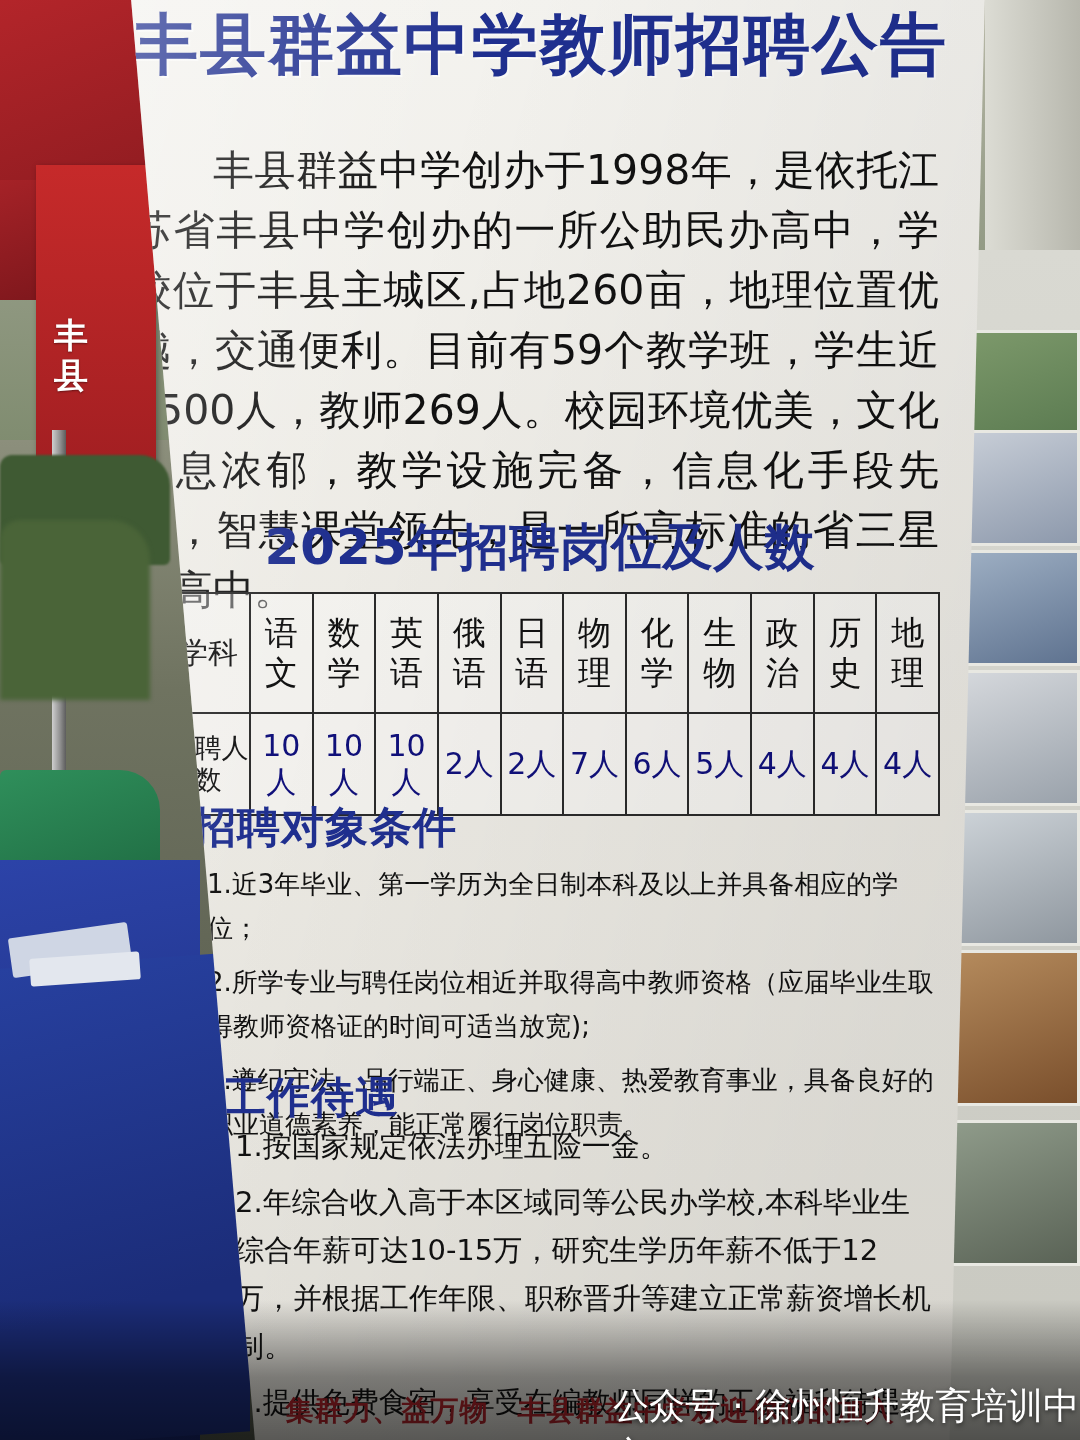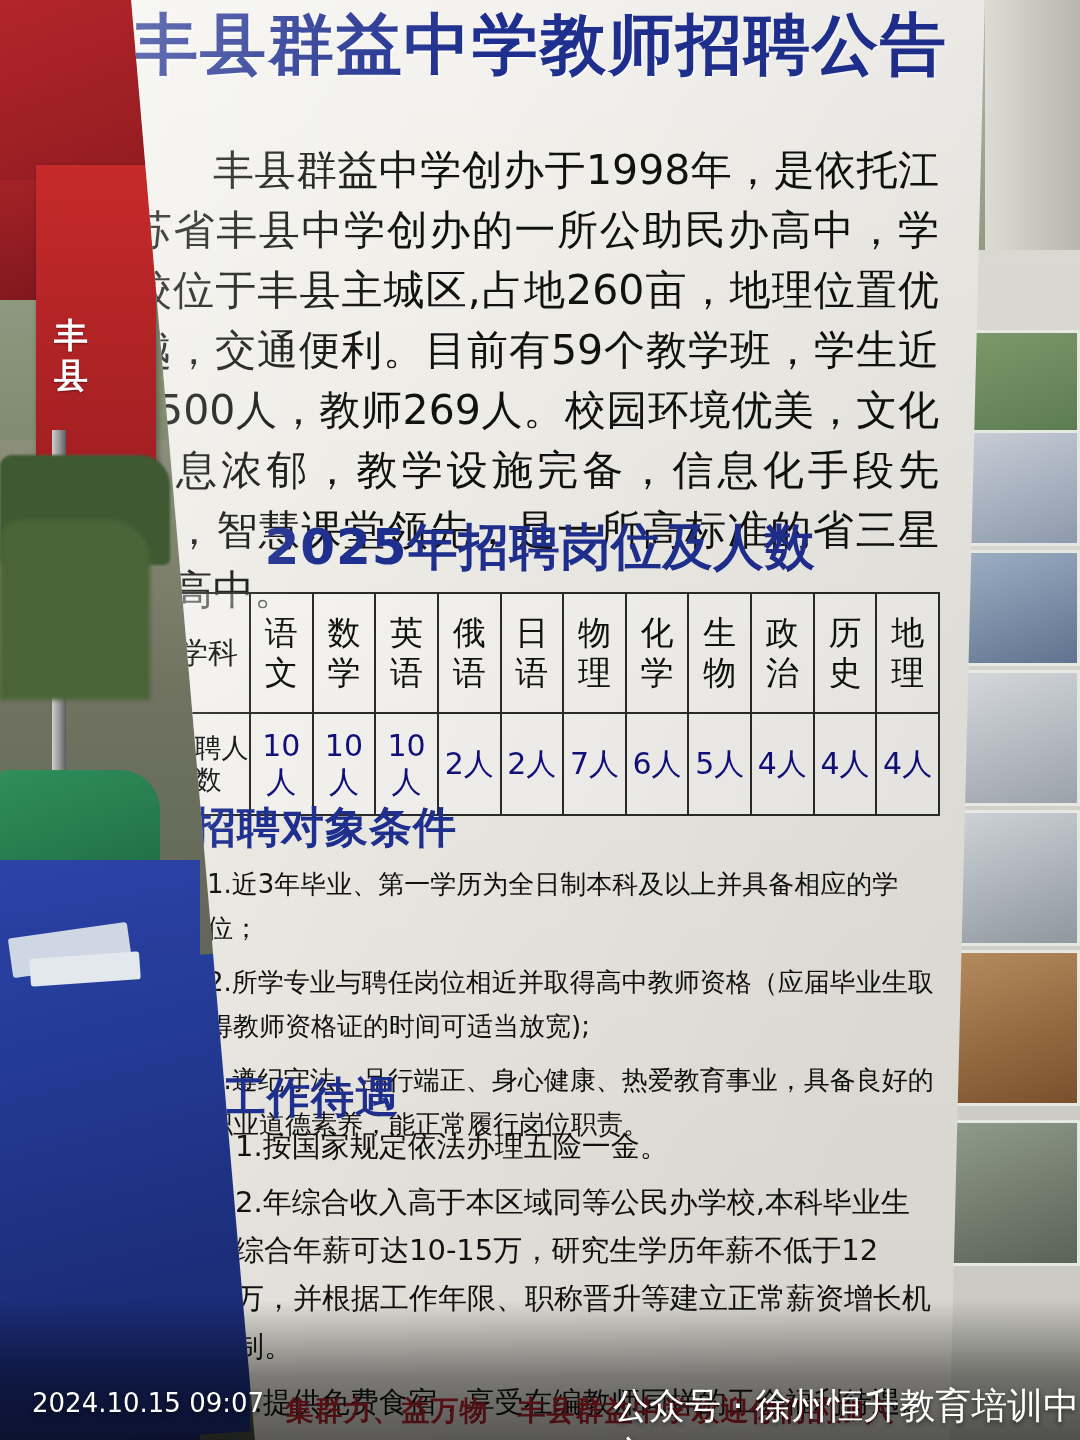--- a/index.html
+++ b/index.html
@@ -423,20 +423,19 @@
       </div>
 
       <div class="foot-red">集群力、益万物　丰县群益中学欢迎你们的加入</div>
 
       <div class="sheen"></div>
     </div>
   </div>
 
   <div class="bottom-dark"></div>
 
-  <div class="wm-date">2024.10.15 09:07</div>
 
   <div class="wm-wechat">
     <span class="wechat-icon"></span>
     <span>公众号 · 徐州恒升教育培训中心</span>
   </div>
 
 </div>
 
 </body></html>

